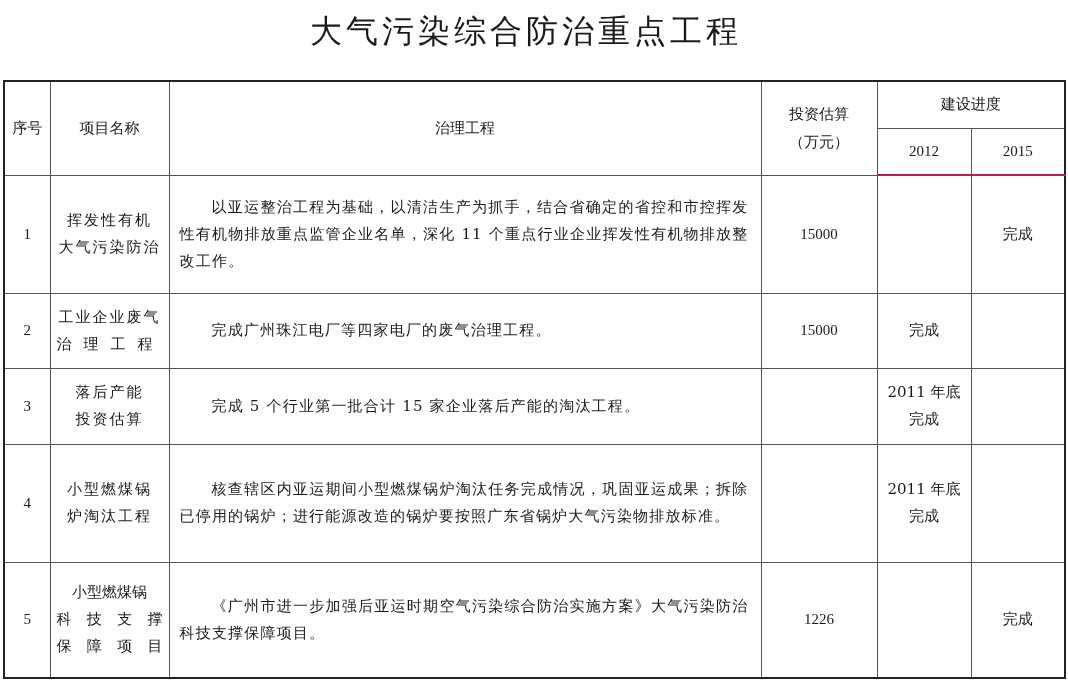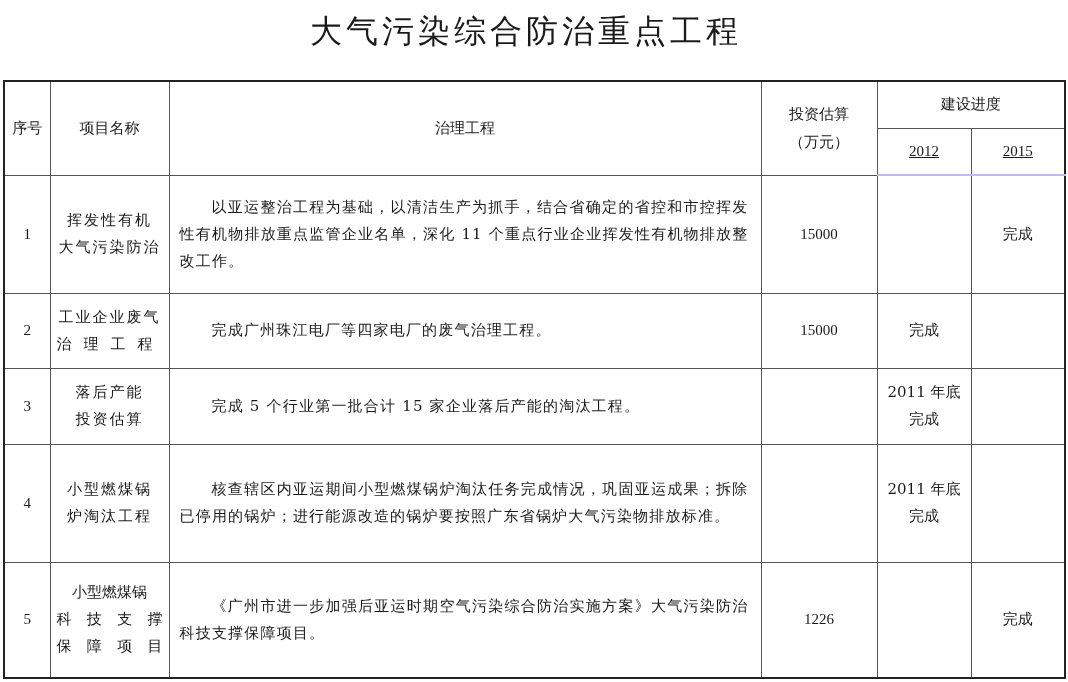--- a/index.html
+++ b/index.html
@@ -7,21 +7,21 @@
          font-family: "DejaVu Serif", "Liberation Serif", serif; color: #1a1a1a; }
   .title { position: absolute; left: 8px; top: 10px; width: 1036px; text-align: center;
            font-size: 32px; letter-spacing: 4px; font-family: "DejaVu Sans", "Liberation Sans", sans-serif; font-weight: normal; }
   table { position: absolute; left: 3px; top: 80px; border-collapse: collapse;
           width: 1061px; table-layout: fixed; border: 2px solid #222; }
   td, th { border: 1px solid #555; padding: 0; font-weight: normal; vertical-align: middle; }
   th { font-family: "DejaVu Sans", "Liberation Sans", sans-serif; font-size: 15px; text-align: center; }
   td { font-size: 15px; text-align: center; }
   tr.head-row1 { height: 47px; }
   tr.head-row2 { height: 47px; }
-  thead tr.head-row2 th { border-bottom: 2px solid #c4b5fd; text-decoration: underline; }
+  thead tr.head-row2 th { border-bottom: 2px solid #be185d; }
   .year { font-family: "Liberation Serif", serif; font-size: 15px; }
   .content { text-align: justify; padding: 0 12px 0 10px; line-height: 27px; letter-spacing: 1.2px; }
   .content span.indent { display: inline-block; width: 32px; }
   .name { line-height: 27px; padding: 2px 4px; letter-spacing: 2px; }
   .num { font-family: "Liberation Serif", serif; font-size: 15px; }
   .progress { line-height: 27px; }
   tbody tr:last-child td { border-bottom: 2px solid #222; }
 </style>
 </head>
 <body>

